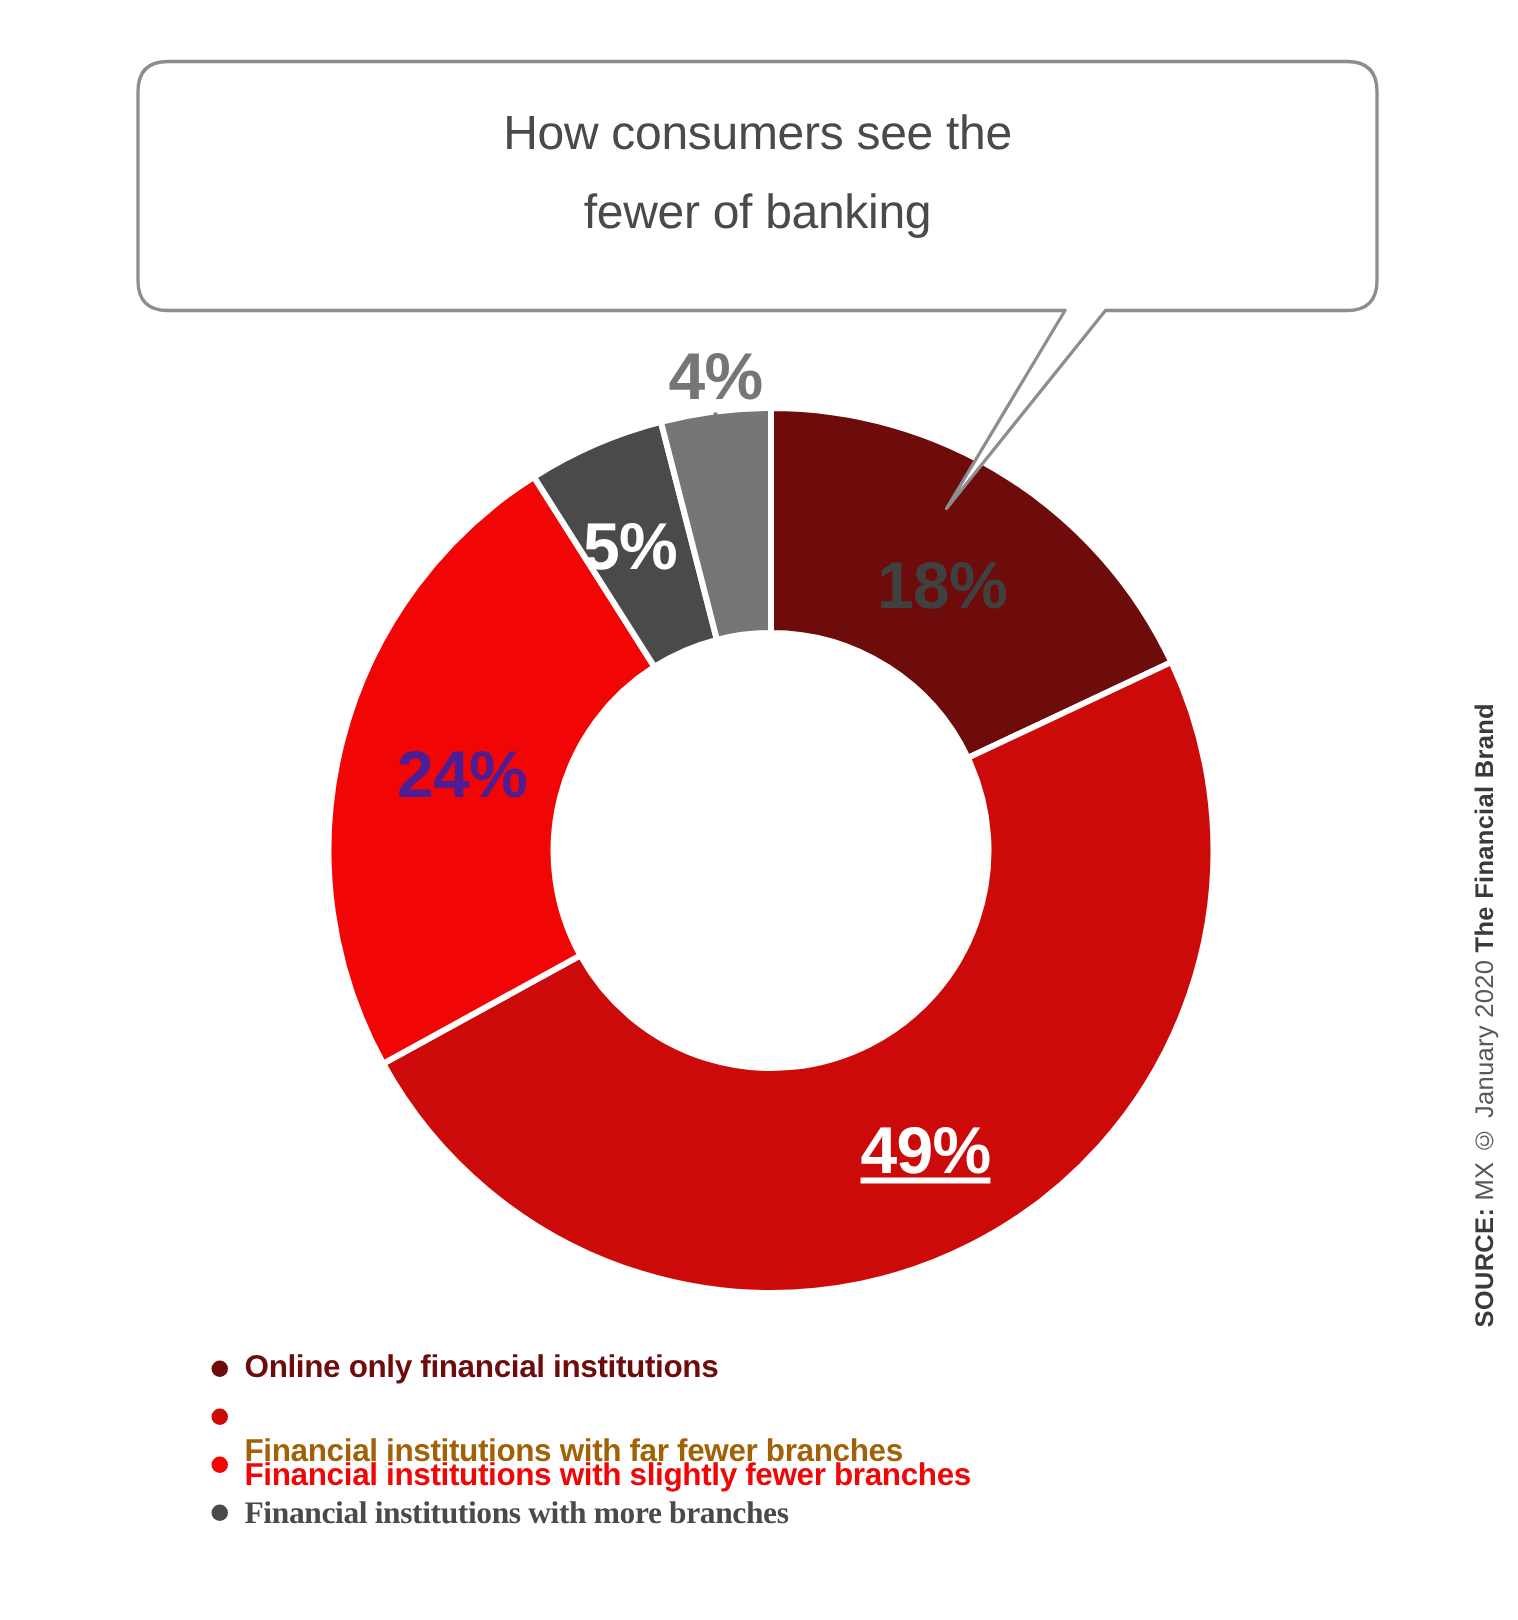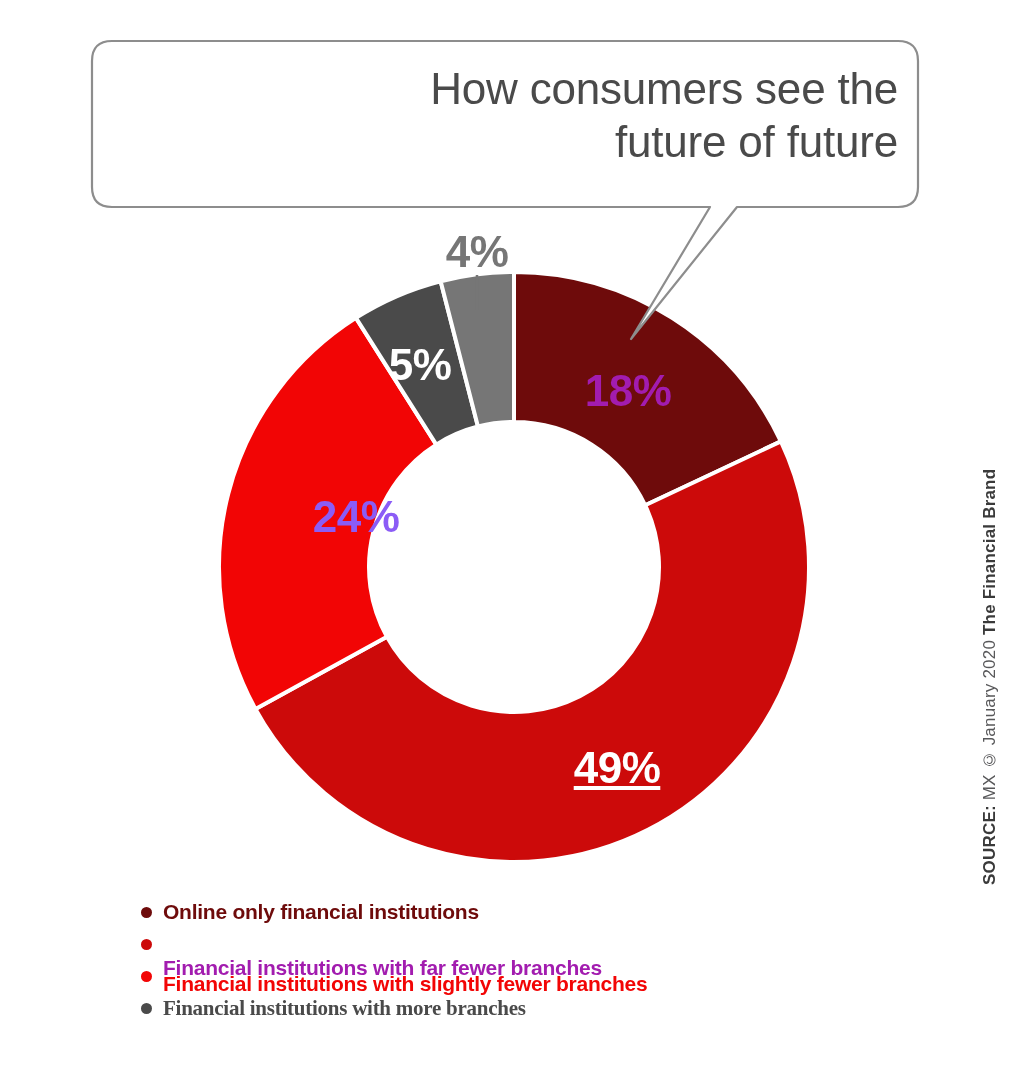--- a/index.html
+++ b/index.html
@@ -30,22 +30,22 @@
     left: 0; top: 0;
     width: 1012px;
     height: 1080px;
     pointer-events: none;
   }
   #title-text {
     position: absolute;
     left: 112px;
     top: 62px;
     width: 786px;
-    text-align: right;
-    font-size: 44px;
+    text-align: center;
+    font-size: 32px;
     line-height: 53px;
     font-weight: 400;
     color: #4a4a4a;
     letter-spacing: -0.2px;
   }
   #title-text .tline { display: block; }
 
   
   #donut-wrap {
     position: absolute;
@@ -127,23 +127,23 @@
           <path d="M 355.9310954811958 317.9232619769056 A 295 295 0 0 1 440.6364832863677 281.2679674670539 L 477.93996636109597 426.5554416363485 A 145 145 0 0 0 436.3051147280454 444.57245080220787 Z" fill="#4A4A4A" stroke="#ffffff" stroke-width="4" stroke-linejoin="round"></path>
           <path d="M 440.6364832863677 281.2679674670539 A 295 295 0 0 1 513.9999999999997 272 L 513.9999999999999 422 A 145 145 0 0 0 477.93996636109597 426.5554416363485 Z" fill="#767676" stroke="#ffffff" stroke-width="4" stroke-linejoin="round"></path>
         </g>
       <g id="leader-lines">
         <line x1="477" y1="275" x2="477" y2="310" stroke="#767676" stroke-width="2.5"></line>
       </g>
     </svg>
   </div>
 
   <div id="slice-labels">
-      <div class="slice-label" style="left: 628px; top: 391px; color: #a21caf;">18%</div>
+      <div class="slice-label" style="left: 628px; top: 391px; color: #404040;">18%</div>
       <div class="slice-label" style="left: 617px; top: 768px; color: rgb(255, 255, 255); text-decoration: underline;">49%</div>
-      <div class="slice-label" style="left: 308px; top: 517px; color: #8b5cf6; margin-left: 48px;">24%</div>
+      <div class="slice-label" style="left: 308px; top: 517px; color: #4c1d95;">24%</div>
       <div class="slice-label" style="left: 420px; top: 365px; color: rgb(255, 255, 255);">5%</div>
       <div class="slice-label outside" style="left: 477px; top: 252px; color: rgb(118, 118, 118);">4%</div>
     </div>
 
   <svg id="callout-layer">
     <path d="M 112 41
              L 898 41
              Q 918 41 918 61
              L 918 187
              Q 918 207 898 207
@@ -151,31 +151,31 @@
              L 631 339
              L 710 207
              L 112 207
              Q 92 207 92 187
              L 92 61
              Q 92 41 112 41 Z" fill="#ffffff" stroke="#8d8d8d" stroke-width="2.2" stroke-linejoin="round"></path>
   </svg>
 
   <div id="title-text">
     <span class="tline">How consumers see the</span>
-    <span class="tline">future of future</span>
+    <span class="tline">fewer of banking</span>
   </div>
 
   <div id="legend">
       <div class="legend-row">
         <span class="legend-bullet" style="background: rgb(110, 11, 11);"></span>
         <span class="legend-text" style="color: rgb(110, 11, 11);">Online only financial institutions</span>
       </div>
       <div class="legend-row">
         <span class="legend-bullet" style="background: rgb(204, 10, 10);"></span>
-        <span class="legend-text" style="color: #a21caf; margin-top: 48px;">Financial institutions with far fewer branches</span>
+        <span class="legend-text" style="color: #a16207; margin-top: 48px;">Financial institutions with far fewer branches</span>
       </div>
       <div class="legend-row">
         <span class="legend-bullet" style="background: rgb(242, 5, 5);"></span>
         <span class="legend-text" style="color: rgb(242, 5, 5); margin-top: 15px;">Financial institutions with slightly fewer branches</span>
       </div>
       <div class="legend-row">
         <span class="legend-bullet" style="background: rgb(74, 74, 74);"></span>
         <span class="legend-text" style="color: rgb(74, 74, 74); font-family: Liberation Serif, serif;">Financial institutions with more branches</span>
       </div>
     </div>

